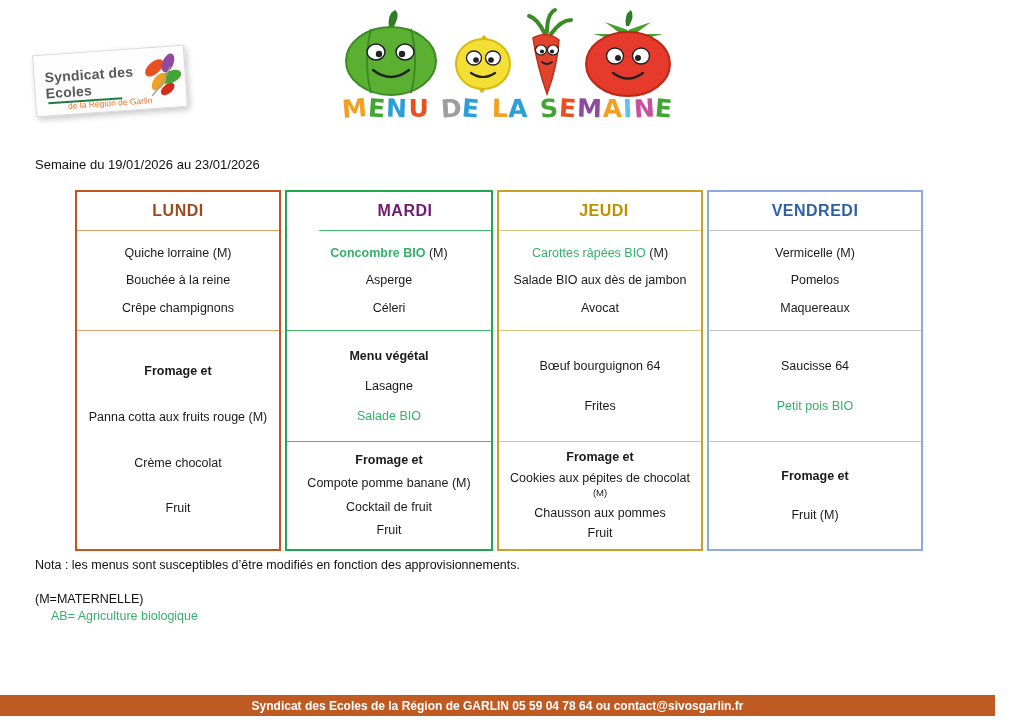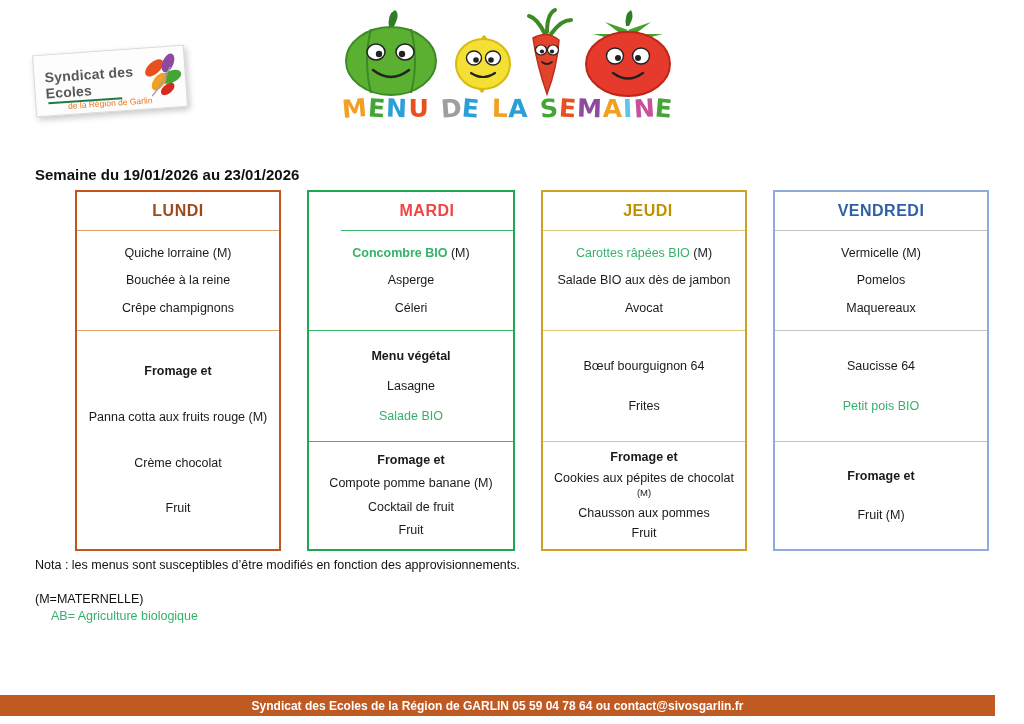--- a/index.html
+++ b/index.html
@@ -31,26 +31,26 @@
   .banner-title { margin-top: -2px; white-space: nowrap; }
   .title-letter {
     display: inline-block;
     font-family: "DejaVu Sans", sans-serif;
     font-size: 25px; font-weight: bold; line-height: 1;
     letter-spacing: 1px;
   }
   .title-space { display: inline-block; width: 11px; }
 
   
-  .week-title { position: absolute; left: 35px; top: 166px; font-size: 15px; font-weight: bold; color: #111; }
+  .week-title { position: absolute; left: 35px; top: 157px; font-size: 13px; font-weight: normal; color: #111; }
 
   
   .columns {
     position: absolute; left: 75px; top: 190px; width: 866px; height: 361px;
-    display: grid; grid-template-columns: 206px 208px 206px 216px; column-gap: 26px;
+    display: grid; grid-template-columns: 206px 208px 206px 216px; column-gap: 4px;
   }
   .menu-column {
     border: 2px solid; background: #fff;
     display: flex; flex-direction: column; height: 361px;
   }
   .col-header {
     height: 39px; flex: 0 0 39px;
     display: flex; align-items: center; justify-content: center;
     font-size: 16px; font-weight: bold; letter-spacing: 0.5px;
     border-bottom: 1px solid;
@@ -158,21 +158,21 @@
           <div class="menu-item"><span>Crêpe champignons</span></div>
         </div>
         <div class="menu-section s2 bordered" style="border-top-color: rgb(220, 160, 107);">
           <div class="section-heading">Fromage et</div>
           <div class="menu-item"><span>Panna cotta aux fruits rouge (M)</span></div>
           <div class="menu-item"><span>Crème chocolat</span></div>
           <div class="menu-item"><span>Fruit</span></div>
         </div>
       </div>
       <div class="menu-column" style="border-color: rgb(31, 168, 79);">
-        <div class="col-header" style="color: #ef4444; border-bottom-color: rgb(61, 186, 107); margin-left: 32px;">MARDI</div>
+        <div class="col-header" style="color: #701a75; border-bottom-color: rgb(61, 186, 107); margin-left: 32px;">MARDI</div>
         <div class="menu-section s0">
           <div class="menu-item"><span style="color: rgb(53, 177, 107); font-weight: bold;">Concombre BIO</span><span> (M)</span></div>
           <div class="menu-item"><span>Asperge</span></div>
           <div class="menu-item"><span>Céleri</span></div>
         </div>
         <div class="menu-section s1 bordered" style="border-top-color: rgb(61, 186, 107);">
           <div class="section-heading">Menu végétal</div>
           <div class="menu-item"><span>Lasagne</span></div>
           <div class="menu-item"><span style="color: rgb(53, 177, 107);">Salade BIO</span></div>
         </div>

